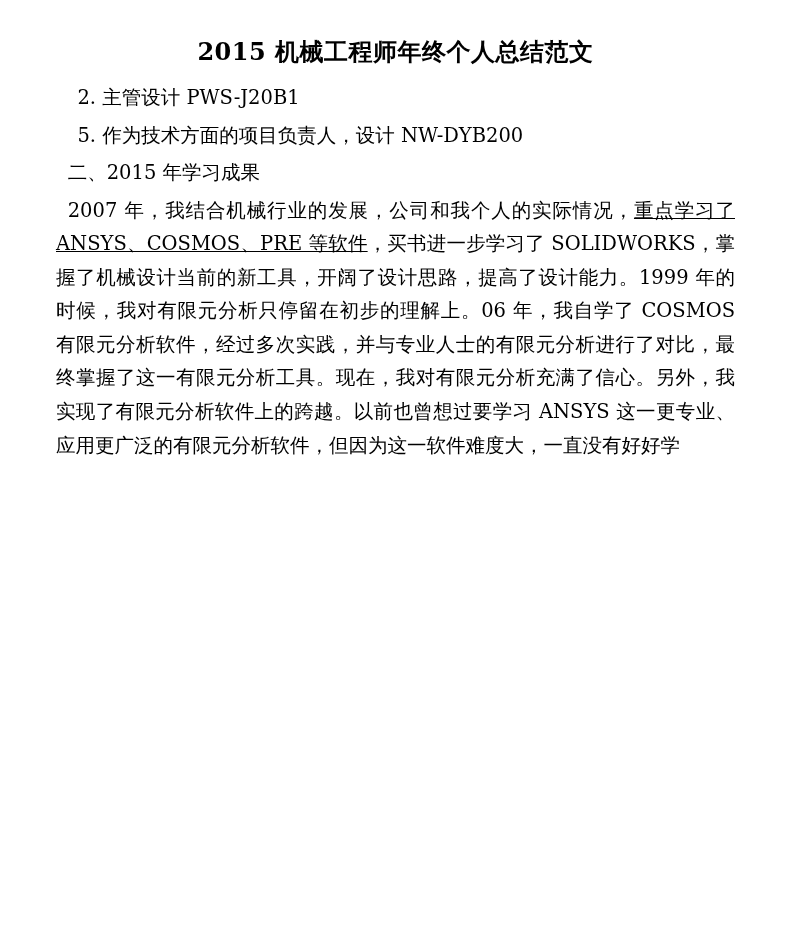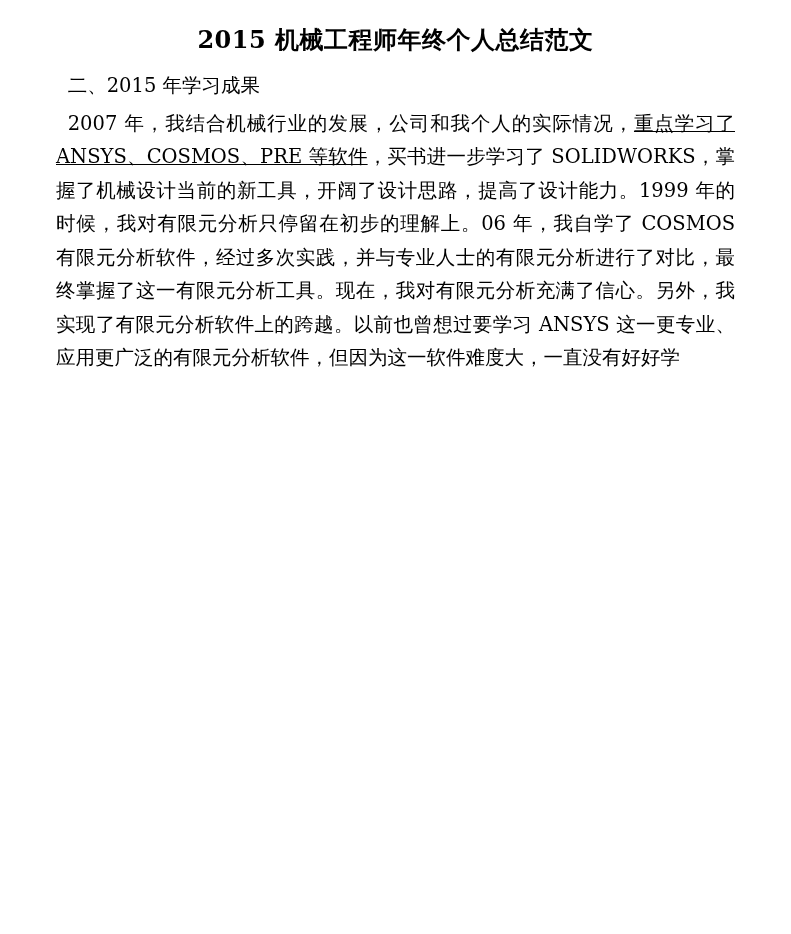--- a/index.html
+++ b/index.html
@@ -12,21 +12,21 @@
     height: 934px;
     overflow: hidden;
     font-family: "DejaVu Serif", "Liberation Serif", serif;
     color: #000000;
   }
   .page {
     width: 791px;
     height: 837px;
     position: relative;
     box-sizing: border-box;
-    padding: 18px 56px 0 56px;
+    padding: 30px 56px 0 56px;
   }
   .doc-title {
     text-align: center;
     font-size: 24px;
     font-weight: bold;
     letter-spacing: 0.5px;
     margin: 6px 0 14px 0;
     line-height: 1.3;
   }
   .para {
@@ -65,18 +65,20 @@
 </style>
 </head>
 <body>
 
 <div class="page">
 
   <h1 class="doc-title">2015 机械工程师年终个人总结范文</h1>
 
 
 
+  <p class="list-item">2. 主管设计 PWS-J20B1</p>
+  <p class="list-item">5. 作为技术方面的项目负责人，设计 NW-DYB200</p>
 
   <p class="heading">二、2015 年学习成果</p>
 
   <p class="body-block"><span>2007 年，我结合机械行业的发展，公司和我个人的实际情况，</span><span class="underline">重点学习了 ANSYS、COSMOS、PRE 等软件</span><span>，买书进一步学习了 SOLIDWORKS，掌握了机械设计当前的新工具，开阔了设计思路，提高了设计能力。1999 年的时候，我对有限元分析只停留在初步的理解上。06 年，我自学了 COSMOS 有限元分析软件，经过多次实践，并与专业人士的有限元分析进行了对比，最终掌握了这一有限元分析工具。现在，我对有限元分析充满了信心。另外，我实现了有限元分析软件上的跨越。以前也曾想过要学习 ANSYS 这一更专业、应用更广泛的有限元分析软件，但因为这一软件难度大，一直没有好好学</span></p>
 
 </div>
 
 </body></html>

